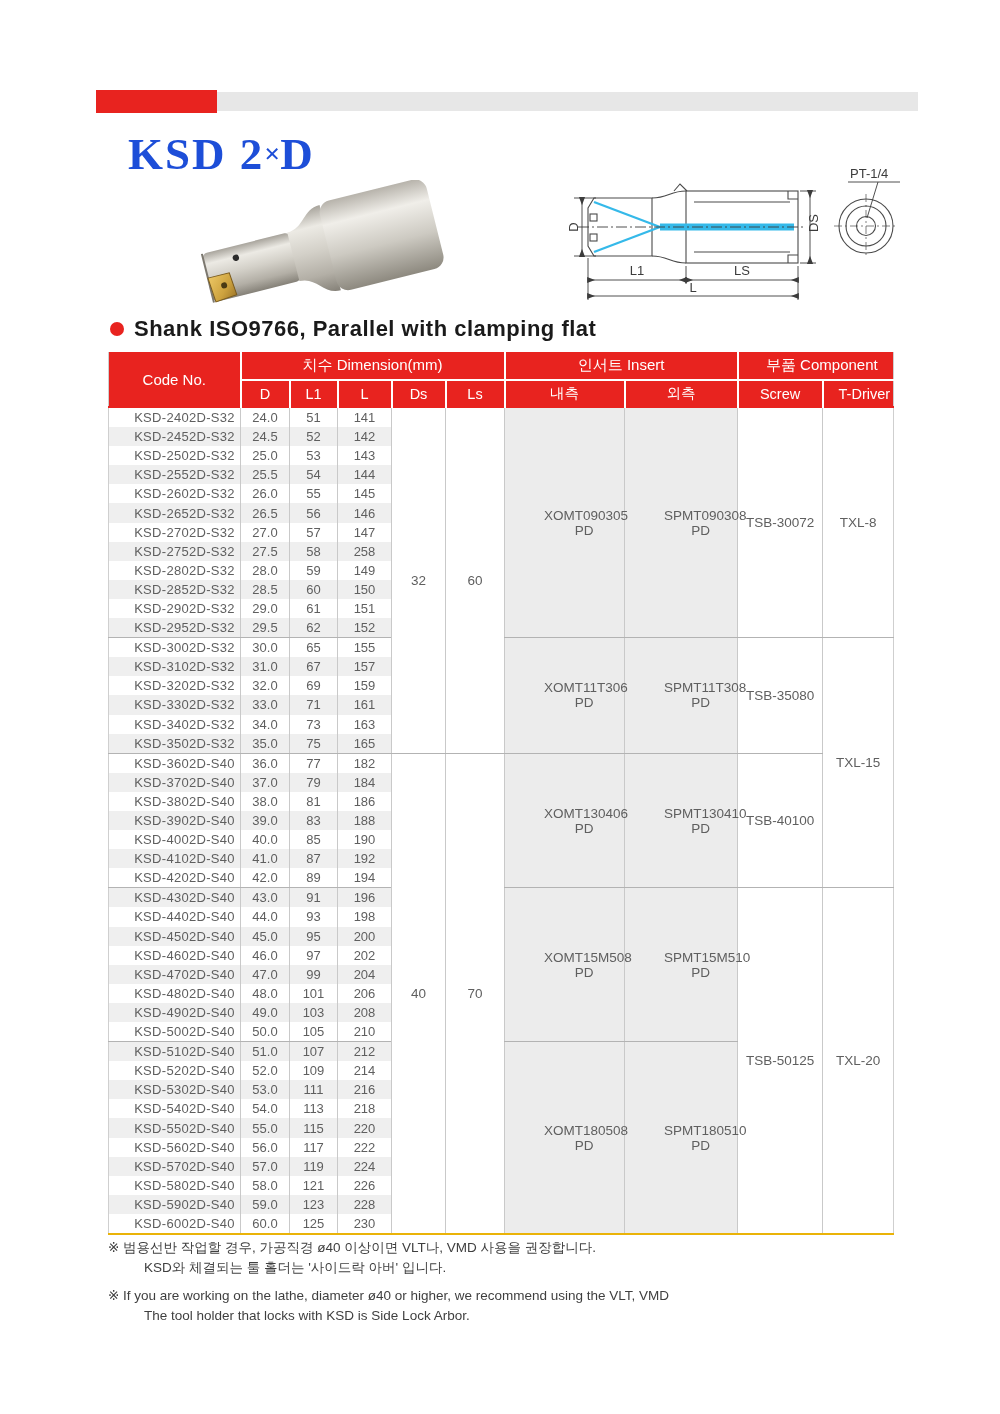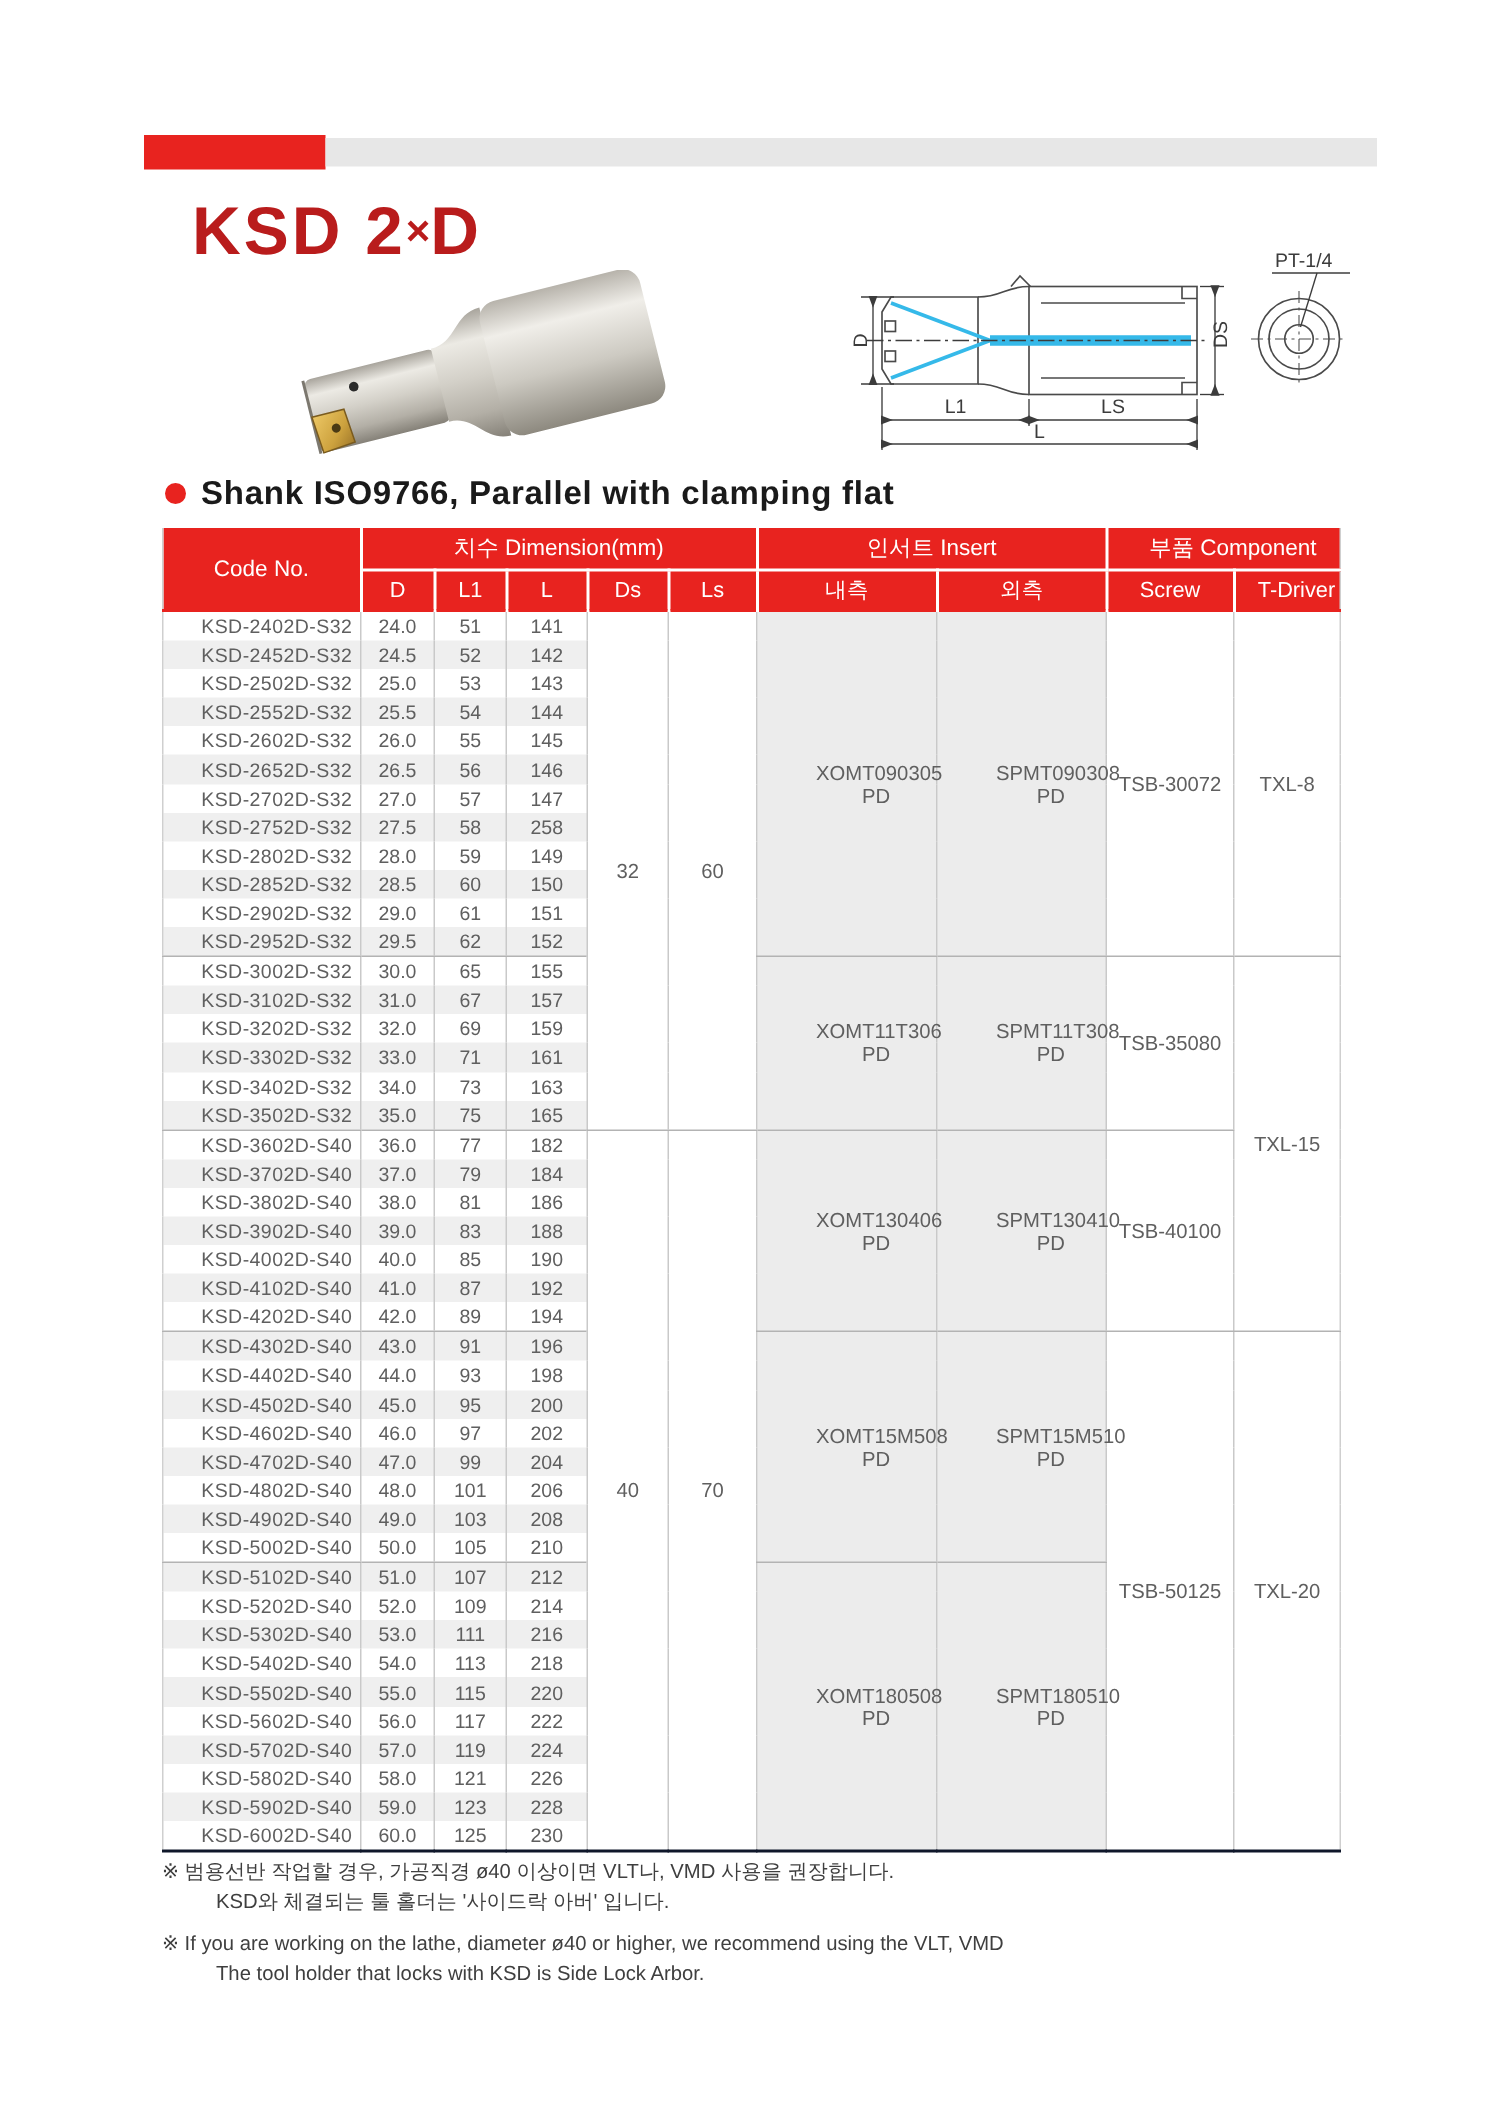--- a/index.html
+++ b/index.html
@@ -7,39 +7,39 @@
     width:1000px;height:1414px;position:relative;background:#ffffff;
     font-family:"Liberation Sans","DejaVu Sans",sans-serif;
     -webkit-font-smoothing:antialiased;
   }
   
   .topbar{position:absolute;left:96px;top:90px;width:822px;height:23px;display:flex;}
   .topbar .red{width:121px;height:23px;background:#e8231f;}
   .topbar .gray{flex:1;height:19px;margin-top:2px;background:#e7e7e7;}
 
   
-  .title{position:absolute;left:128px;top:128px;color:#b91c1c;font-weight:bold;
-         font-size:45px;letter-spacing:2px;}
+  .title{position:absolute;left:128px;top:128px;color:#1d4ed8;font-weight:bold;
+         font-size:45px;letter-spacing:2px;font-family:Liberation Serif, serif;}
   .title .times{font-size:28px;font-weight:bold;vertical-align:6px;letter-spacing:0;}
 
   
   .photo{position:absolute;left:193px;top:180px;}
   .diagram{position:absolute;left:548px;top:162px;}
   .diagram text{font-size:13px;fill:#3c3c3c;}
 
   
   .section{position:absolute;left:110px;top:316px;display:flex;align-items:center;}
   .section .dot{width:14px;height:14px;border-radius:50%;background:#e8231f;margin-right:10px;}
   .section .label{font-size:22px;font-weight:bold;color:#1a1a1a;letter-spacing:0.5px;}
 
   
   .tablewrap{position:absolute;left:108px;top:352px;}
   table{border-collapse:collapse;table-layout:fixed;width:785px;
         border-left:1px solid #cfcfcf;border-right:1px solid #cfcfcf;
-        border-bottom:2px solid #0f172a;}
+        border-bottom:2px solid #eab308;}
   thead th{background:#e8231f;color:#ffffff;font-weight:normal;padding:0;
            border:2px solid #ffffff;}
   thead tr:first-child th{height:27px;font-size:15px;}
   thead tr:last-child th{height:25px;font-size:14.5px;}
   thead tr th:first-child{border-left:0;}
   thead tr th:last-child{border-right:0;padding-left:12px;}
   thead tr:first-child th{border-top:0;}
   thead tr:last-child th{border-bottom:0;}
   th.codehead{font-size:15.5px;border-left:0;border-top:0;border-bottom:0;}
   tbody td{height:19.1px;padding:0;text-align:center;vertical-align:middle;

